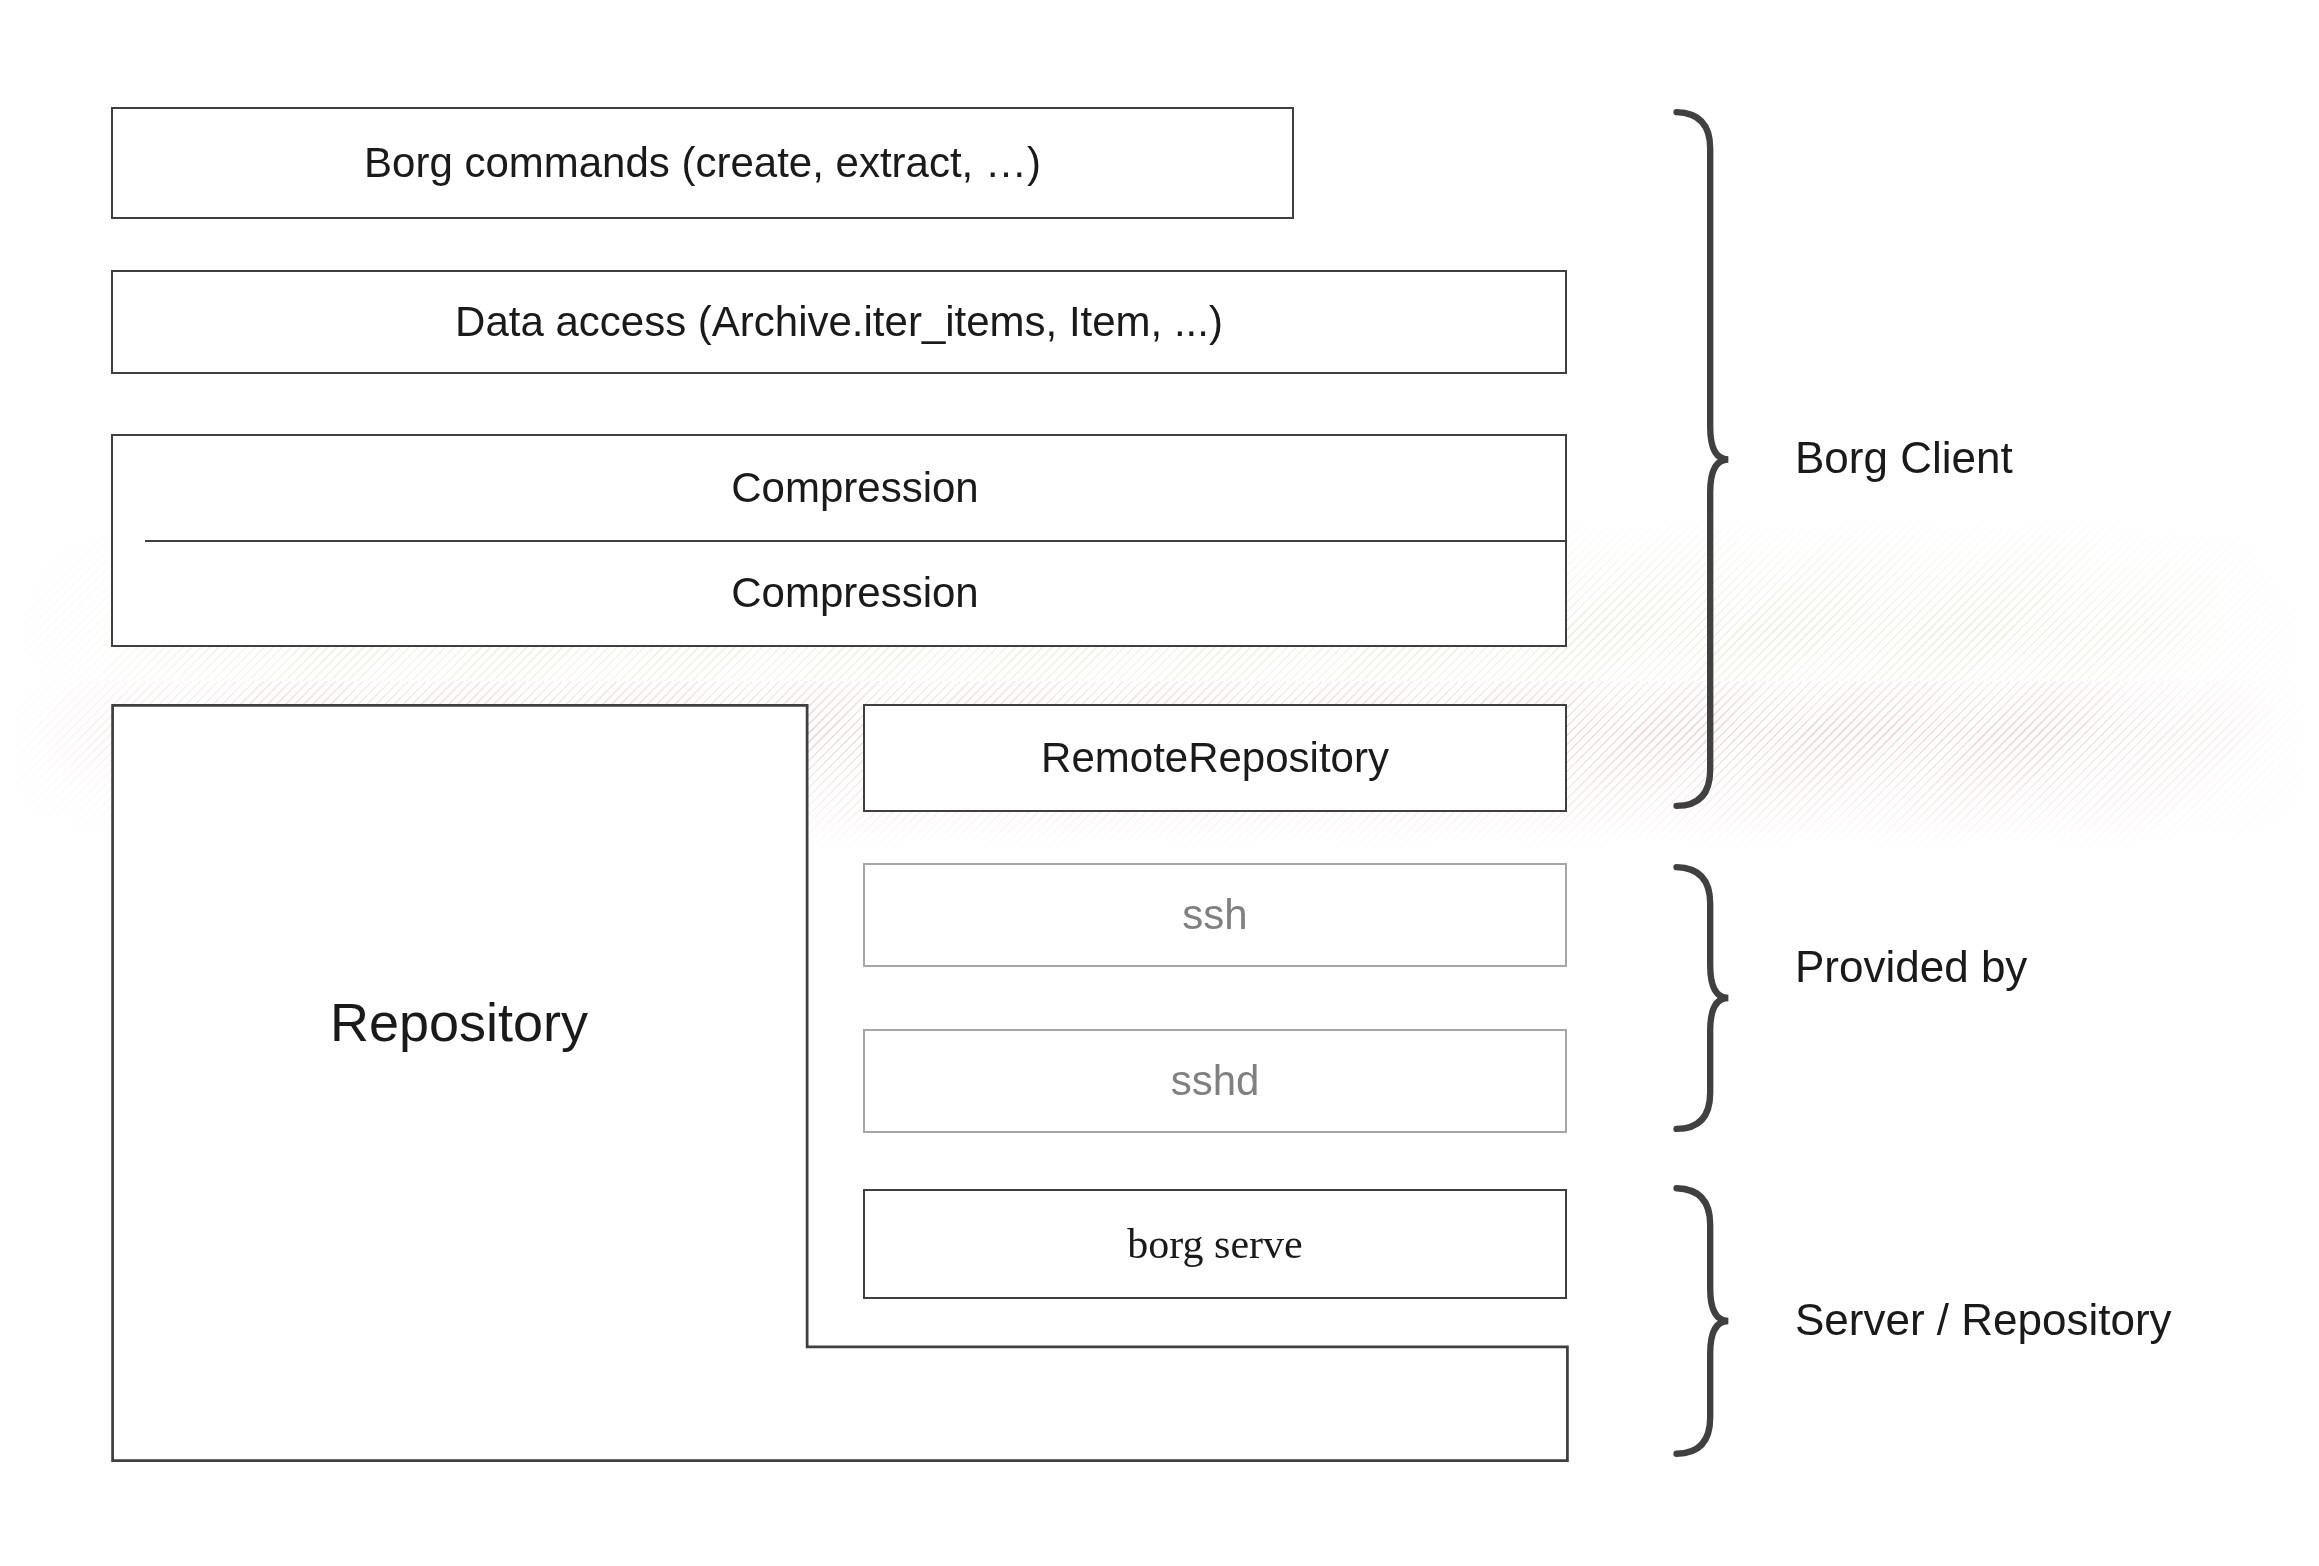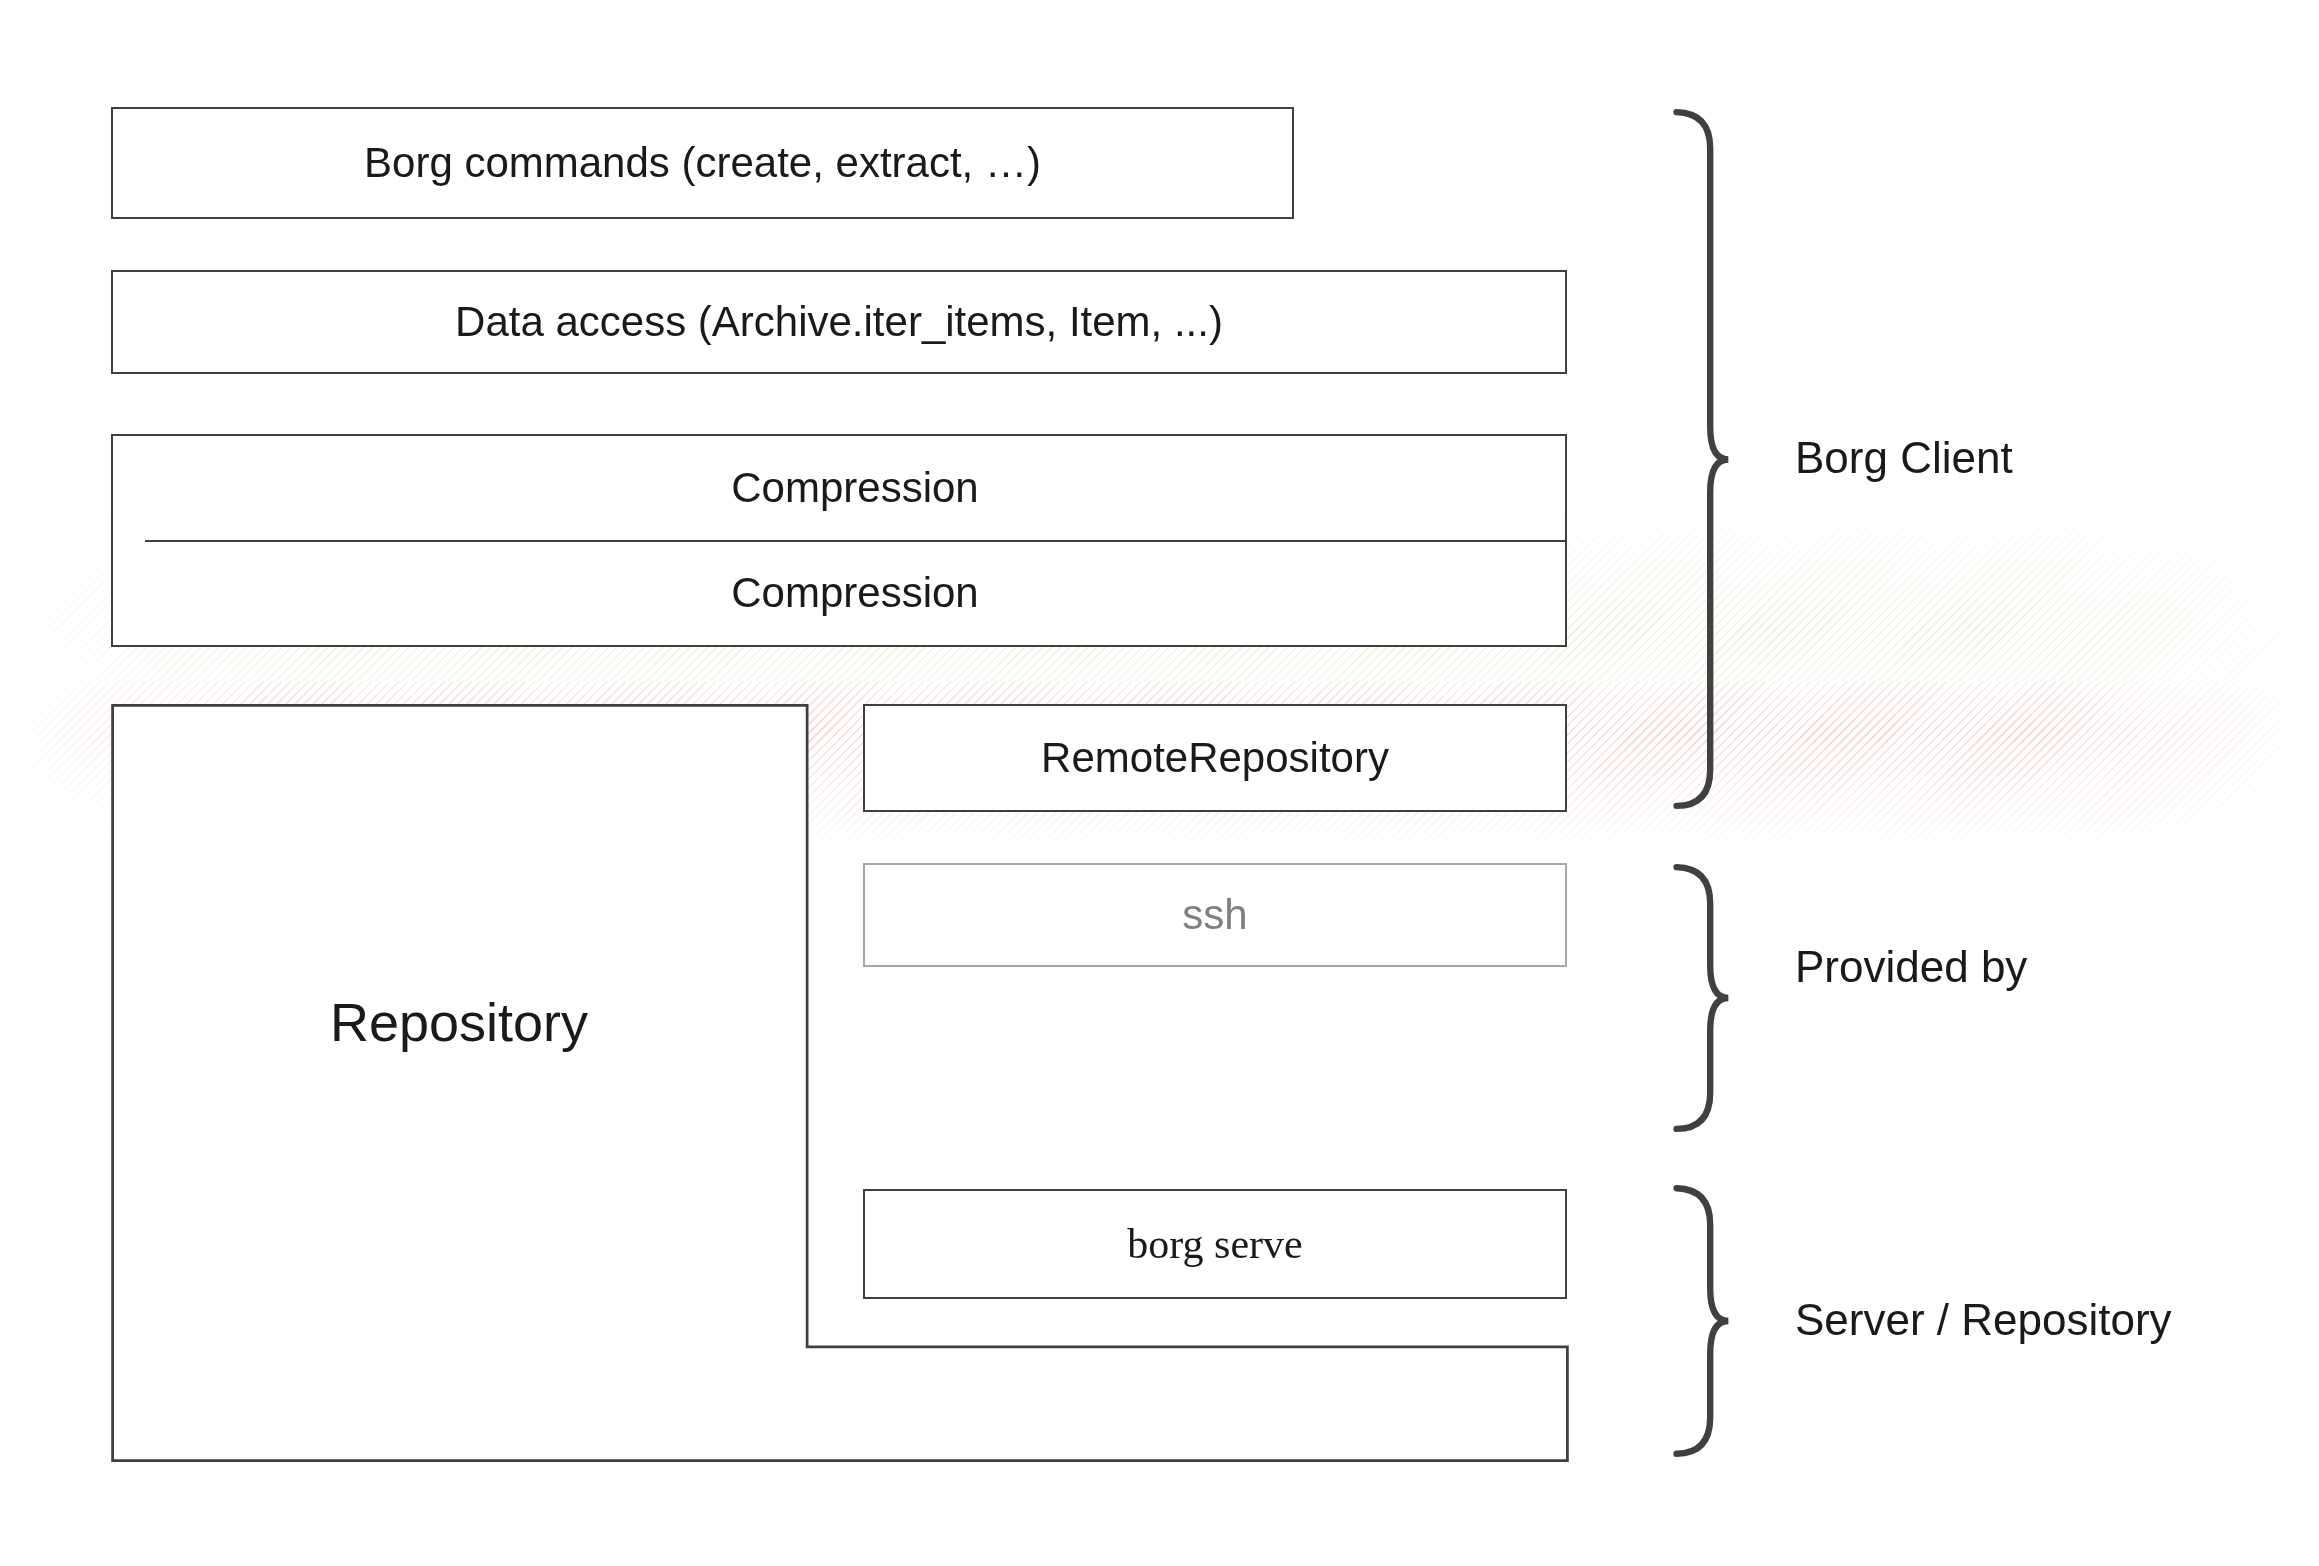--- a/index.html
+++ b/index.html
@@ -100,20 +100,23 @@
   </div>
 
   <div class="box" style="left:863px;top:704px;width:704px;height:108px;">
     <span>RemoteRepository</span>
   </div>
 
   <div class="box muted" style="left:863px;top:863px;width:704px;height:104px;">
     <span>ssh</span>
   </div>
 
+  <div class="box muted" style="left:863px;top:1029px;width:704px;height:104px;">
+    <span>sshd</span>
+  </div>
 
   <div class="box" style="left:863px;top:1189px;width:704px;height:110px;font-family:Liberation Serif, serif;">
     <span>borg serve</span>
   </div>
 
   <svg class="brace" style="left:1672px;top:107px;" width="60" height="704" viewBox="0 0 66 771">
     <path d="M 5 4 Q 42 5 42 44 L 42 350 Q 42 386 62 386 Q 42 386 42 422 L 42 727 Q 42 767 5 767"></path>
   </svg>
 
   <svg class="brace" style="left:1672px;top:863px;" width="60" height="270" viewBox="0 0 66 296">

